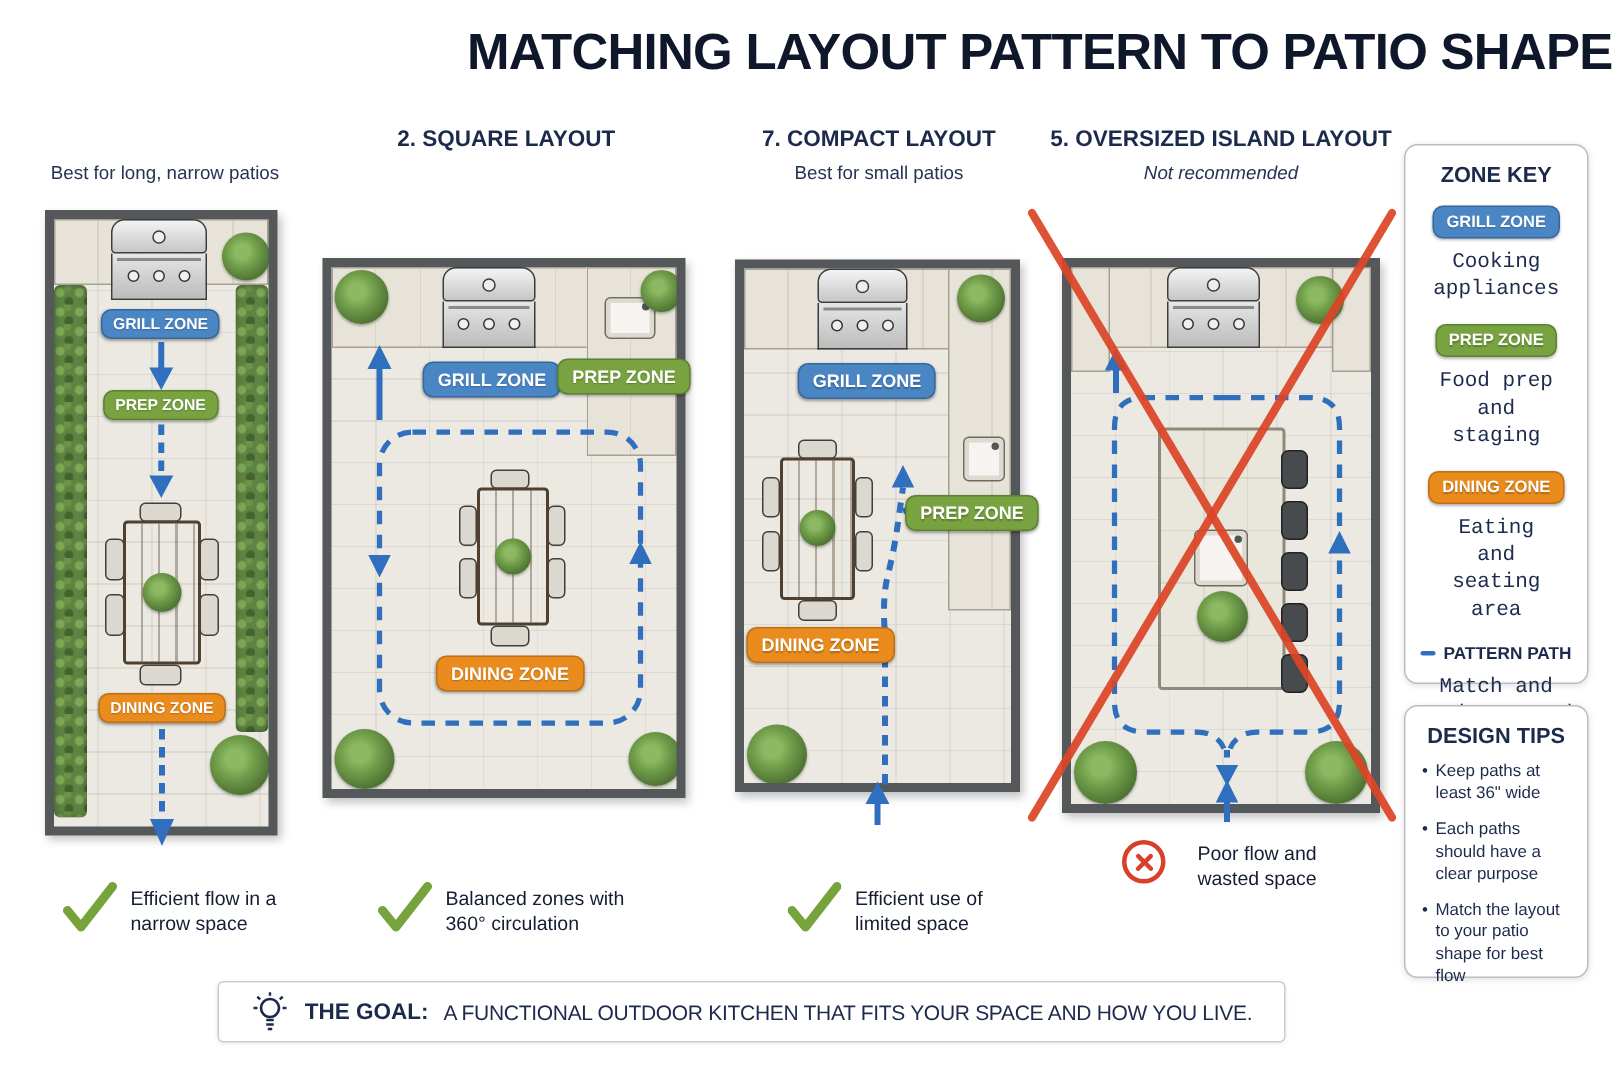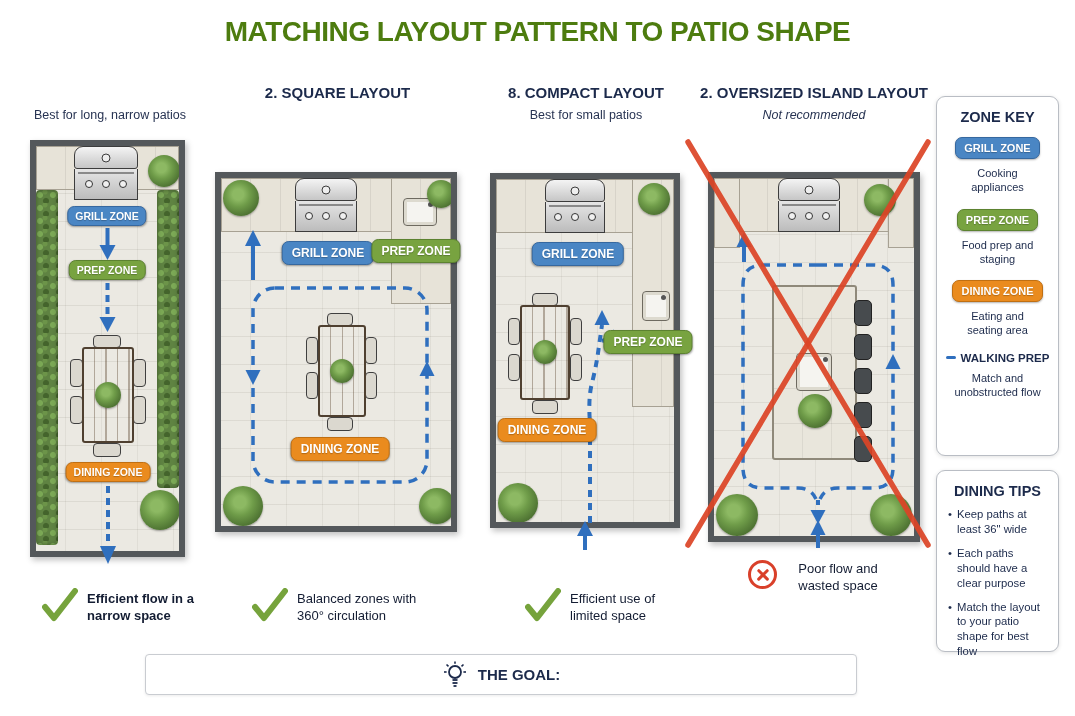--- a/index.html
+++ b/index.html
@@ -1,22 +1,22 @@
 <!DOCTYPE html>
 <html><head>
 <meta charset="utf-8">
 <style>
   * { margin:0; padding:0; box-sizing:border-box; }
   html,body { background:#ffffff; }
   body { font-family:"Liberation Sans","DejaVu Sans",sans-serif; color:#1c2a4b; }
   #stage { position:relative; width:1075px; height:716px; background:#ffffff; overflow:hidden; }
 
   
-  .title { position:absolute; top:16px; left:0; width:100%; text-align:center;
-           font-size:28px; font-weight:bold; letter-spacing:-0.5px; color:#4d7c0f; }
+  .title { position:absolute; top:16px; left:0; width:100%; text-align:right;
+           font-size:34px; font-weight:bold; letter-spacing:-0.5px; color:#0f172a; }
 
   .col-head { position:absolute; top:84px; text-align:center; font-size:15px; font-weight:bold; color:#1c2a4b; }
   .col-sub  { position:absolute; top:108px; text-align:center; font-size:12.5px; color:#273352; }
 
   
   .plan { position:absolute; background:#ebe9e2; overflow:visible;
           background-image:
             repeating-linear-gradient(0deg, transparent 0 27px, rgba(90,85,70,.10) 27px 28px),
             repeating-linear-gradient(90deg, transparent 0 35px, rgba(90,85,70,.08) 35px 36px);
           box-shadow:2px 3px 6px rgba(0,0,0,.25); }
@@ -73,21 +73,21 @@
   .arrows { position:absolute; inset:0; z-index:6; overflow:visible; pointer-events:none; }
   .redx   { position:absolute; inset:0; z-index:9; overflow:visible; pointer-events:none; }
 
   
   .side-box { position:absolute; left:936px; width:123px; background:#fff; border:1.5px solid #b9bdc4;
               border-radius:9px; box-shadow:0 1px 4px rgba(0,0,0,.12); text-align:center; }
   .side-title { font-size:14.5px; font-weight:bold; color:#1c2a4b; margin:12px 0 12px; }
   .key-badge { display:inline-block; color:#fff; font-weight:bold; font-size:11px; padding:4px 8px;
                border-radius:7px; border:1.5px solid; box-shadow:0 1px 2px rgba(0,0,0,.3);
                text-shadow:0 1px 1px rgba(0,0,0,.25); white-space:nowrap; }
-  .key-desc { font-size:11px; color:#1c2a4b; line-height:1.3; margin:7px 16px 14px; }
+  .key-desc { font-size:14px; color:#1c2a4b; line-height:1.3; margin:7px 16px 14px;font-family:Liberation Mono, monospace; }
   .key-path-row { display:flex; align-items:center; justify-content:center; gap:5px;
                   font-size:11.5px; font-weight:bold; color:#1c2a4b; margin-top:2px; }
   .path-dash { width:10px; height:3px; background:#2f6fbe; border-radius:2px; }
 
   .tips-list { text-align:left; padding:0 9px 8px 11px; }
   .tip-row { display:flex; gap:5px; font-size:11.3px; line-height:1.32; color:#1c2a4b; margin-bottom:9px; }
   .tip-bullet { flex:0 0 auto; }
 
   
   .verdict { position:absolute; display:flex; gap:9px; align-items:flex-start; }
@@ -107,23 +107,23 @@
 </style>
 </head>
 <body>
 
 <div id="stage">
 
   <div class="title">MATCHING LAYOUT PATTERN TO PATIO SHAPE</div>
 
   <div class="col-sub" style="left:10px;width:200px;">Best for long, narrow patios</div>
   <div class="col-head" style="left:225px;width:225px;">2. SQUARE LAYOUT</div>
-  <div class="col-head" style="left:480px;width:212px;">8. COMPACT LAYOUT</div>
+  <div class="col-head" style="left:480px;width:212px;">7. COMPACT LAYOUT</div>
   <div class="col-sub" style="left:480px;width:212px;">Best for small patios</div>
-  <div class="col-head" style="left:690px;width:248px;">2. OVERSIZED ISLAND LAYOUT</div>
+  <div class="col-head" style="left:690px;width:248px;">5. OVERSIZED ISLAND LAYOUT</div>
   <div class="col-sub" style="left:690px;width:248px;font-style:italic;">Not recommended</div>
 
   <div class="plan" style="left:30px;top:140px;width:155px;height:417px;">
     <div class="counter" style="left:6px;top:6px;width:143px;height:44px;"></div>
     <div class="grill" style="left:44px;top:6px;width:64px;height:54px;">
       <div class="hood"></div>
         <div class="bodyp">
           <span class="knob"></span>
           <span class="knob"></span>
           <span class="knob"></span>
@@ -287,44 +287,44 @@
     <div>
       <span class="key-badge" style="background:#78a340;border-color:#5c8230;">PREP ZONE</span>
       <div class="key-desc" style="max-width:80px;margin-left:auto;margin-right:auto;">Food prep and staging</div>
     </div>
     <div>
       <span class="key-badge" style="background:#ea8b1e;border-color:#c06f12;">DINING ZONE</span>
       <div class="key-desc" style="max-width:80px;margin-left:auto;margin-right:auto;">Eating and seating area</div>
     </div>
     <div class="key-path-row">
       <span class="path-dash"></span>
-      <span>WALKING PREP</span>
+      <span>PATTERN PATH</span>
     </div>
     <div class="key-desc" style="max-width:100px;margin-left:auto;margin-right:auto;">Match and unobstructed flow</div>
   </div>
 
   <div class="side-box" style="top:470px;height:182px;">
-    <div class="side-title" style="margin-bottom:8px;">DINING TIPS</div>
+    <div class="side-title" style="margin-bottom:8px;">DESIGN TIPS</div>
     <div class="tips-list">
       <div class="tip-row">
           <span class="tip-bullet">•</span>
         <span>Keep paths at least 36" wide</span>
         </div>
       <div class="tip-row">
           <span class="tip-bullet">•</span>
         <span>Each paths should have a clear purpose</span>
         </div>
       <div class="tip-row">
           <span class="tip-bullet">•</span>
         <span>Match the layout to your patio shape for best flow</span>
         </div>
     </div>
   </div>
 
-  <div class="verdict" style="left:42px;top:588px;font-weight:bold;">
+  <div class="verdict" style="left:42px;top:588px;">
     <svg width="36" height="34" viewBox="0 0 36 34">
       <path d="M3 19 L12 30 L33 3" fill="none" stroke="#76a33c" stroke-width="6" stroke-linecap="round" stroke-linejoin="round"></path>
     </svg>
     <div class="verdict-text" style="max-width:108px;">Efficient flow in a narrow space</div>
   </div>
   <div class="verdict" style="left:252px;top:588px;">
     <svg width="36" height="34" viewBox="0 0 36 34">
       <path d="M3 19 L12 30 L33 3" fill="none" stroke="#76a33c" stroke-width="6" stroke-linecap="round" stroke-linejoin="round"></path>
     </svg>
     <div class="verdict-text" style="max-width:132px;">Balanced zones with 360° circulation</div>
@@ -346,15 +346,16 @@
       <line x1="10.5" y1="19" x2="15.5" y2="19" stroke="#1c2a4b" stroke-width="1.8"></line>
       <line x1="10.5" y1="22" x2="15.5" y2="22" stroke="#1c2a4b" stroke-width="1.8"></line>
       <line x1="11.5" y1="25" x2="14.5" y2="25" stroke="#1c2a4b" stroke-width="1.8"></line>
       <line x1="13" y1="0.5" x2="13" y2="2.8" stroke="#1c2a4b" stroke-width="1.6"></line>
       <line x1="2" y1="11" x2="4.6" y2="11" stroke="#1c2a4b" stroke-width="1.6"></line>
       <line x1="21.4" y1="11" x2="24" y2="11" stroke="#1c2a4b" stroke-width="1.6"></line>
       <line x1="4.5" y1="3.5" x2="6.5" y2="5.3" stroke="#1c2a4b" stroke-width="1.6"></line>
       <line x1="21.5" y1="3.5" x2="19.5" y2="5.3" stroke="#1c2a4b" stroke-width="1.6"></line>
     </svg>
     <span class="goal-label">THE GOAL:</span>
+    <span class="goal-text">A FUNCTIONAL OUTDOOR KITCHEN THAT FITS YOUR SPACE AND HOW YOU LIVE.</span>
   </div>
 
 </div>
 
 </body></html>

